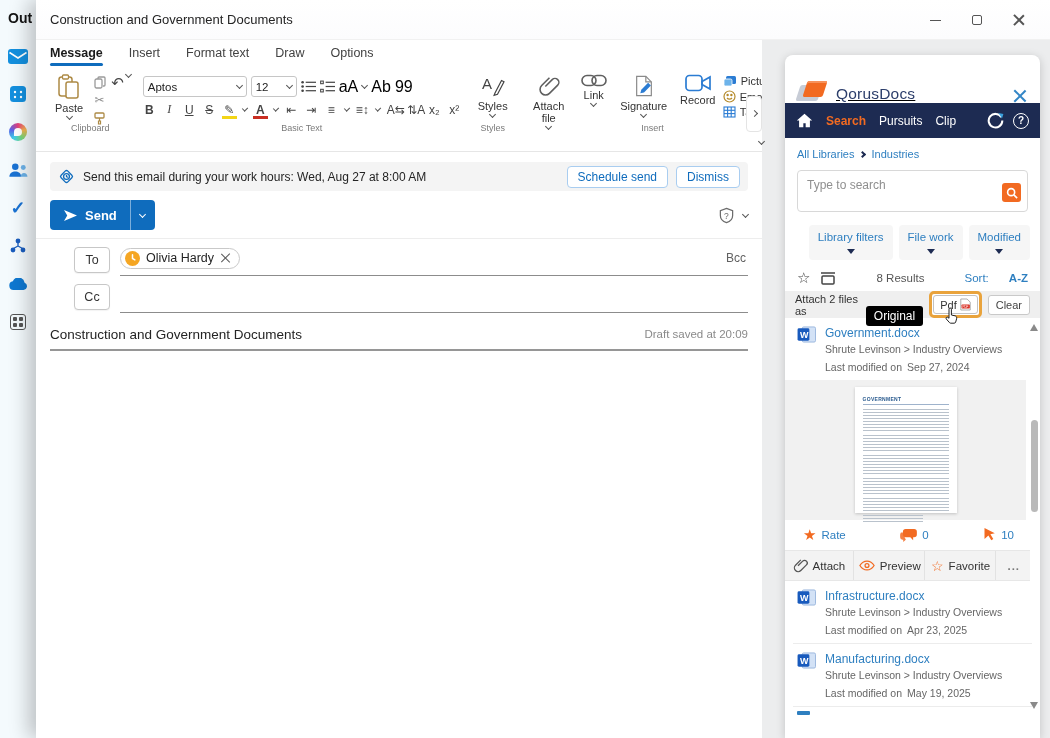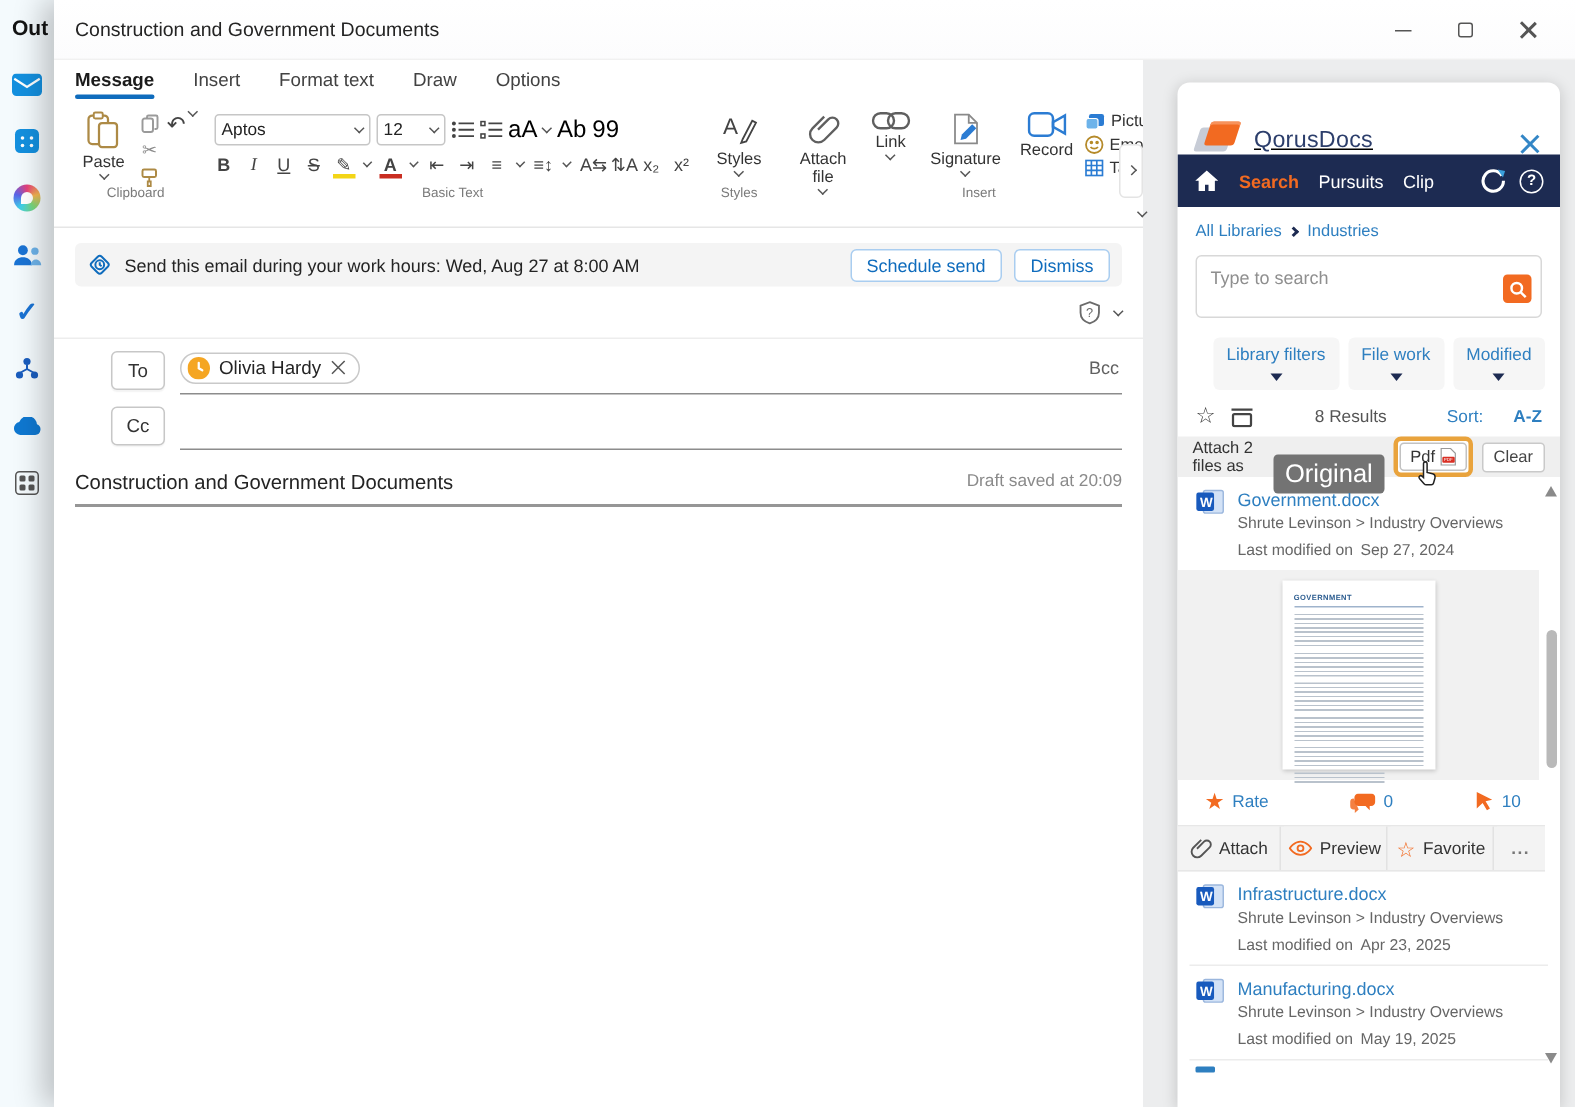--- a/index.html
+++ b/index.html
@@ -131,21 +131,21 @@
   .fpill { background:#f6f6f6; border-radius:4px; padding:6px 9px; display:flex; align-items:center; gap:6px; font-size:11.5px; color:#2e7fc0;flex-direction:column; }
   .caret { width:0; height:0; border-left:4px solid transparent; border-right:4px solid transparent; border-top:5px solid #1d2b52; }
 
   .qresults { display:flex; align-items:center; padding:4px 12px 6px; }
   .star-o { color:#444; font-size:15px; line-height:14px; }
   .qresults .count { flex:1; text-align:center; font-size:11.5px; color:#555; }
   .sortlbl,.sortval { font-size:11.5px; color:#2e7fc0; } .sortval { margin-left:20px; font-weight:700; }
 
   .attachbar { height:27px; background:#efefef; display:flex; align-items:center; padding:0 10px; gap:6px; }
   .attachbar .lab { flex:1; font-size:11px; color:#333; }
-  .btn-orig { background:#737373; color:#fff; font-size:17px; border-radius:3px; padding:3px 8px;margin-top:22px; }
+  .btn-orig { background:#000000; color:#fff; font-size:12px; border-radius:3px; padding:3px 8px;margin-top:22px; }
   .pdfwrap { position:relative; border:3px solid #e9a33c; border-radius:5px; padding:1px; background:#fff; }
   .btn-pdf { background:#fff; border:1px solid #c2c2c2; border-radius:3px; padding:2px 6px; font-size:11px; color:#333; display:flex; align-items:center; gap:3px; }
   .handcur { position:absolute; left:12px; top:13px; z-index:6; }
   .btn-clear { background:#fff; border:1px solid #c9c9c9; border-radius:3px; padding:3px 7px; font-size:11px; color:#444; }
 
   .qlist { position:relative; }
   .qsb { position:absolute; right:1px; top:4px; bottom:4px; width:9px; }
   .qsb .up { position:absolute; top:2px; left:0; width:0; height:0; border-left:4.5px solid transparent; border-right:4.5px solid transparent; border-bottom:7px solid #8a8a8a; }
   .qsb .dn { position:absolute; bottom:4px; left:0; width:0; height:0; border-left:4.5px solid transparent; border-right:4.5px solid transparent; border-top:7px solid #8a8a8a; }
   .qsb .thumb { position:absolute; top:98px; left:1px; width:7px; height:92px; background:#b9b9b9; border-radius:4px; }
@@ -462,20 +462,31 @@
               <rect x="4" y="4" width="10" height="10" rx="2" transform="rotate(45 9 9)"></rect>
               <circle cx="9" cy="9" r="3.1"></circle>
               <path d="M9 7.3V9l1.3 1"></path>
             </svg>
           <span class="banner-text">Send this email during your work hours: Wed, Aug 27 at 8:00 AM</span>
           <span class="bbtn">Schedule send</span>
           <span class="bbtn">Dismiss</span>
         </div>
 
         <div class="sendrow">
+          <div class="sendbtn">
+            <div class="send-main">
+              <svg width="15" height="13" viewBox="0 0 16 14" fill="#fff">
+                  <path d="M1 1l14 6-14 6 3.5-6z"></path>
+                </svg>
+              <span>Send</span>
+            </div>
+            <div class="send-chev">
+                <span class="chev white"></span>
+              </div>
+          </div>
           <div class="send-right">
             <svg width="17" height="17" viewBox="0 0 18 18">
                 <path d="M9 1.5 15.5 4v5c0 4-3 6.4-6.5 7.5C5.5 15.4 2.5 13 2.5 9V4z" fill="none" stroke="#6b6b6b" stroke-width="1.3"></path>
                 <text x="6.4" y="12.2" font-size="9" fill="#6b6b6b" font-family="sans-serif">?</text>
               </svg>
             <span class="chev"></span>
           </div>
         </div>
         <div class="rowline"></div>
 

